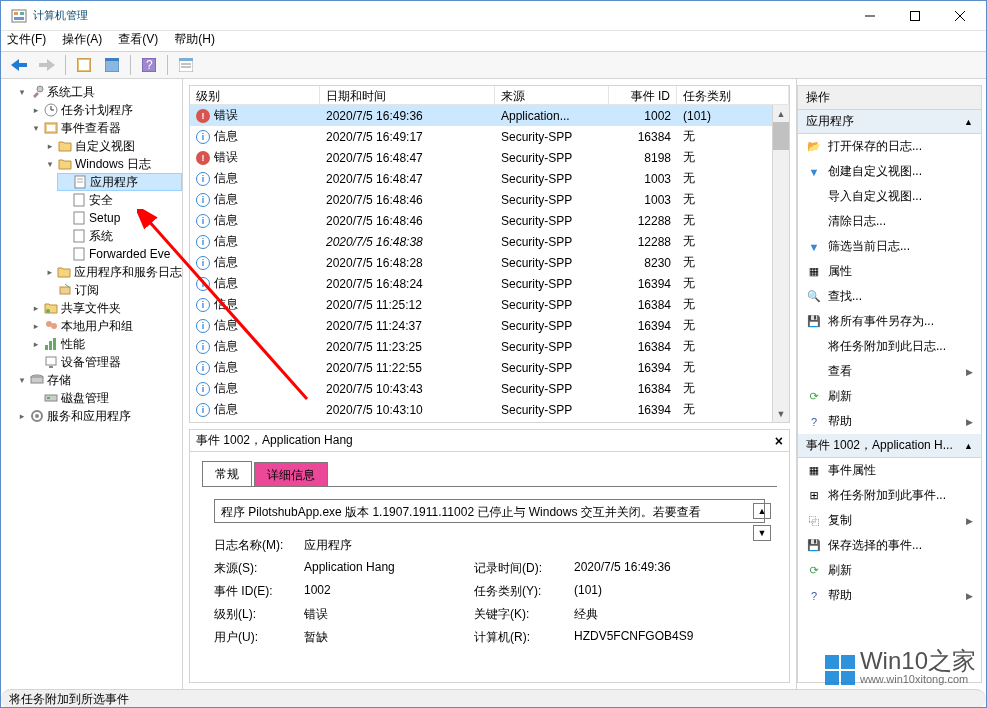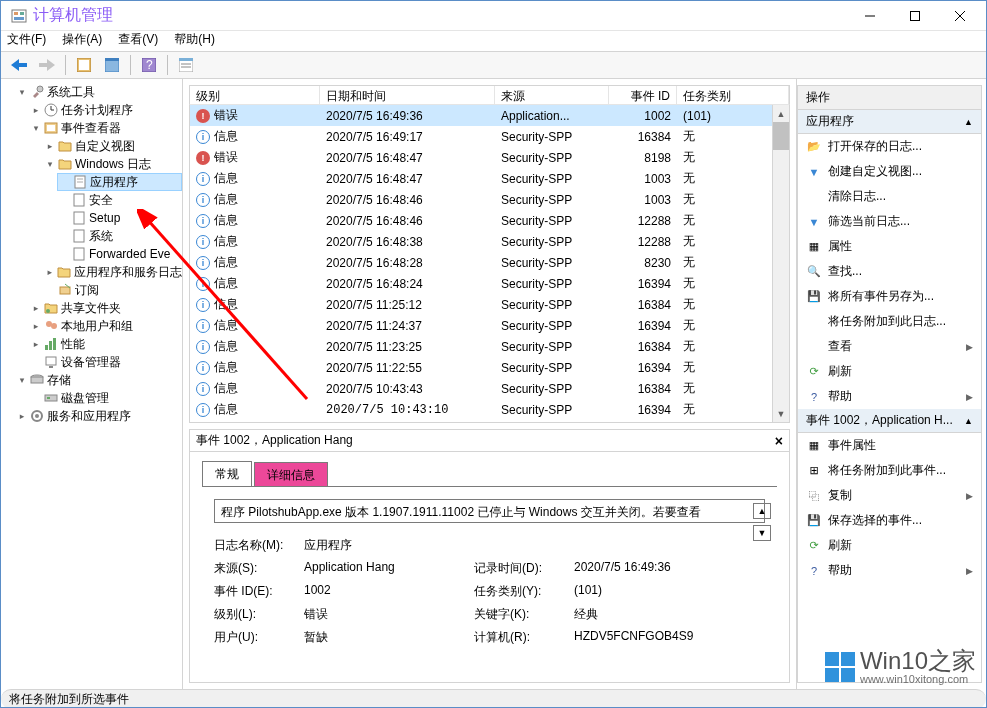--- a/index.html
+++ b/index.html
@@ -1,21 +1,21 @@
 <!DOCTYPE html>
 <html><head>
 <meta charset="utf-8">
 <style>
 * { box-sizing: border-box; margin: 0; padding: 0; font-family: "Microsoft YaHei", "Segoe UI", sans-serif; font-size: 12px; }
 body { background: #fff; width: 987px; height: 708px; overflow: hidden; border: 1px solid #5a8dc7; position: relative; }
 
 
 .titlebar { height: 30px; background: #fff; display: flex; align-items: center; padding: 0 4px; border-bottom: 1px solid #e5e5e5; }
 .titlebar .icon { width: 16px; height: 16px; margin: 0 6px; }
-.titlebar .title { flex: 1; font-size: 16px; color: #8b5cf6; }
+.titlebar .title { flex: 1; font-size: 11px; color: #0c4a6e; }
 .winbtn { width: 45px; height: 30px; display: flex; align-items: center; justify-content: center; color: #000; }
 
 
 .menubar { height: 20px; display: flex; align-items: flex-start; padding: 0 6px; gap: 16px; background: #fff; }
 .menubar span { color: #000; cursor: default; }
 
 
 .toolbar { height: 28px; display: flex; align-items: center; padding: 0 6px; gap: 4px; border-top: 1px solid #d4d4d4; border-bottom: 1px solid #d4d4d4; background: #f7f7f7; }
 .tbtn { width: 24px; height: 22px; display: flex; align-items: center; justify-content: center; border: 1px solid transparent; }
 .tsep { width: 1px; height: 20px; background: #c0c0c0; margin: 0 2px; }
@@ -72,21 +72,21 @@
 .action-icon { width: 16px; height: 16px; display: flex; align-items: center; justify-content: center; font-size: 11px; }
 .sub-arrow { margin-left: auto; font-size: 9px; color: #666; }
 
 
 .statusbar { height: 20px; border-top: 1px solid #d4d4d4; padding: 2px 8px; background: #f0f0f0; display: flex; align-items: center; border-radius: 10px; }
 
 
 .red-arrow { position: absolute; top: 208px; left: 136px; pointer-events: none; z-index: 10; }
 
 
-.watermark { position: absolute; right: 10px; bottom: 22px; display: flex; align-items: center; gap: 5px; opacity: 0.85; pointer-events: none; }
+.watermark { position: absolute; right: 10px; bottom: 22px; display: flex; align-items: flex-end; gap: 5px; opacity: 0.85; pointer-events: none; }
 .watermark .logo-grid { display: grid; grid-template-columns: repeat(2, 14px); gap: 2px; }
 .watermark .sq { width: 14px; height: 14px; background: #0b7fd6; }
 .watermark .wtxt { display: flex; flex-direction: column; }
 .watermark .wname { font-size: 24px; font-weight: 500; color: #333; line-height: 1; }
 .watermark .wurl { font-size: 11px; color: #555; }
 
 
 svg { display: block; }
 </style>
 </head>
@@ -418,21 +418,21 @@
         </div>
         <div class="list-row">
           <div class="list-cell" style="width: 130px;"><span class="evt-icon info">i</span><span>信息</span></div>
           <div class="list-cell" style="width: 175px;">2020/7/5 16:48:46</div>
           <div class="list-cell" style="width: 114px;">Security-SPP</div>
           <div class="list-cell" style="width: 68px; text-align: right;">12288</div>
           <div class="list-cell" style="flex: 1 1 0%;">无</div>
         </div>
         <div class="list-row">
           <div class="list-cell" style="width: 130px;"><span class="evt-icon info">i</span><span>信息</span></div>
-          <div class="list-cell" style="width: 175px;">2020/7/5 16:48:38</div>
+          <div class="list-cell" style="width: 175px; font-style: italic;">2020/7/5 16:48:38</div>
           <div class="list-cell" style="width: 114px;">Security-SPP</div>
           <div class="list-cell" style="width: 68px; text-align: right;">12288</div>
           <div class="list-cell" style="flex: 1 1 0%;">无</div>
         </div>
         <div class="list-row">
           <div class="list-cell" style="width: 130px;"><span class="evt-icon info">i</span><span>信息</span></div>
           <div class="list-cell" style="width: 175px;">2020/7/5 16:48:28</div>
           <div class="list-cell" style="width: 114px;">Security-SPP</div>
           <div class="list-cell" style="width: 68px; text-align: right;">8230</div>
           <div class="list-cell" style="flex: 1 1 0%;">无</div>
@@ -474,21 +474,21 @@
         </div>
         <div class="list-row">
           <div class="list-cell" style="width: 130px;"><span class="evt-icon info">i</span><span>信息</span></div>
           <div class="list-cell" style="width: 175px;">2020/7/5 10:43:43</div>
           <div class="list-cell" style="width: 114px;">Security-SPP</div>
           <div class="list-cell" style="width: 68px; text-align: right;">16384</div>
           <div class="list-cell" style="flex: 1 1 0%;">无</div>
         </div>
         <div class="list-row">
           <div class="list-cell" style="width: 130px;"><span class="evt-icon info">i</span><span>信息</span></div>
-          <div class="list-cell" style="width: 175px; font-family: Liberation Mono, monospace;">2020/7/5 10:43:10</div>
+          <div class="list-cell" style="width: 175px;">2020/7/5 10:43:10</div>
           <div class="list-cell" style="width: 114px;">Security-SPP</div>
           <div class="list-cell" style="width: 68px; text-align: right;">16394</div>
           <div class="list-cell" style="flex: 1 1 0%;">无</div>
         </div>
         <div class="list-row">
           <div class="list-cell" style="width: 130px;"></div>
           <div class="list-cell" style="width: 175px;">2020/7/5 10:41:02</div>
           <div class="list-cell" style="width: 114px;">Security-SPP</div>
           <div class="list-cell" style="width: 68px; text-align: right;">16384</div>
           <div class="list-cell" style="flex: 1 1 0%;">无</div>
@@ -550,20 +550,24 @@
       <div class="action-item">
           <span class="action-icon">📂</span>
           <span>打开保存的日志...</span>
         </div>
       <div class="action-item">
           <span class="action-icon" style="color:#3a87d4">▼</span>
           <span>创建自定义视图...</span>
         </div>
       <div class="action-item">
           <span class="action-icon"></span>
+          <span>导入自定义视图...</span>
+        </div>
+      <div class="action-item">
+          <span class="action-icon"></span>
           <span>清除日志...</span>
         </div>
       <div class="action-item">
           <span class="action-icon" style="color:#3a87d4">▼</span>
           <span>筛选当前日志...</span>
         </div>
       <div class="action-item">
           <span class="action-icon">▦</span>
           <span>属性</span>
         </div>

